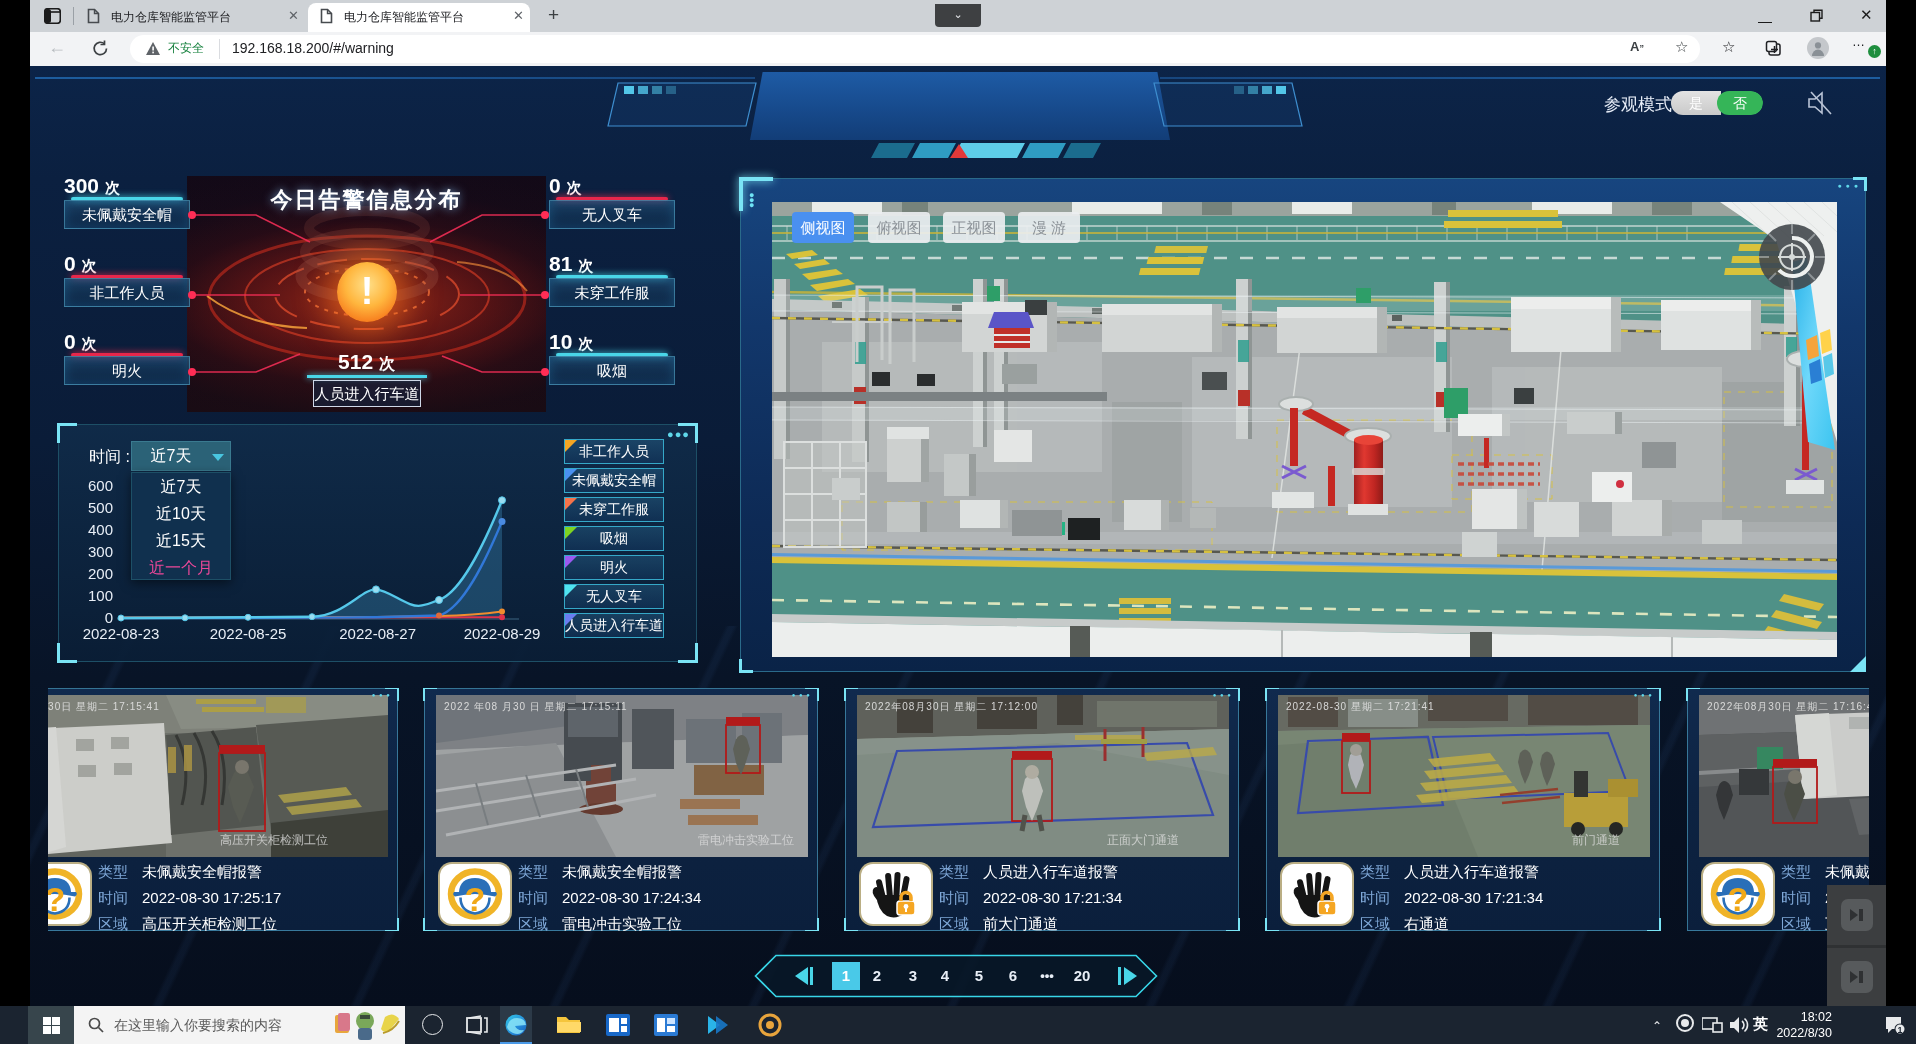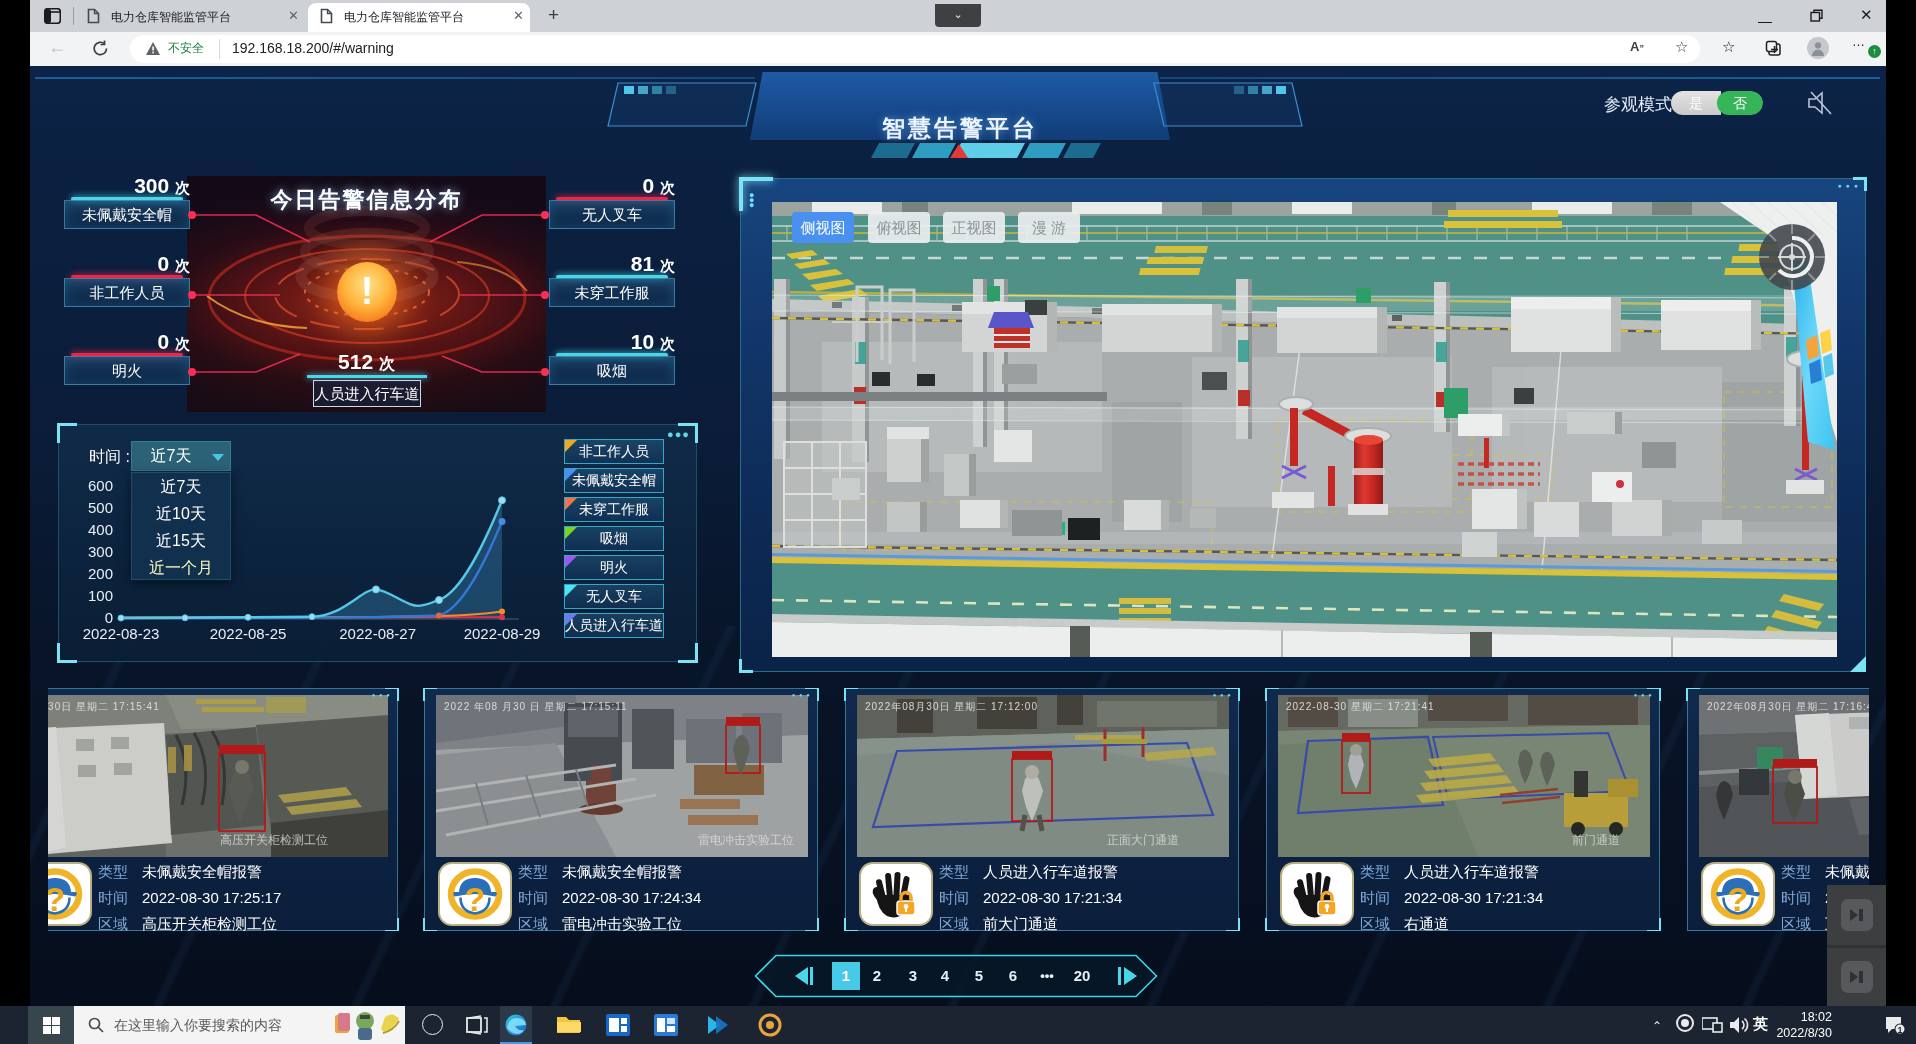--- a/index.html
+++ b/index.html
@@ -1,19 +1,19 @@
 <!DOCTYPE html>
 <html><head>
 <meta charset="utf-8">
 <style>
   * { margin:0; padding:0; box-sizing:border-box; }
   html,body { width:1916px; height:1044px; background:#000; overflow:hidden;
     font-family:"Liberation Sans", sans-serif; }
   .abs { position:absolute; }
-  .snum { position:absolute; width:126px; text-align:right; color:#fff; font-size:21px; font-weight:bold; }
+  .snum { position:absolute; width:126px; text-align:left; color:#fff; font-size:21px; font-weight:bold; }
   .snum span { font-size:15px; }
   .sbox { position:absolute; width:126px; height:29px; background:linear-gradient(180deg,rgba(34,80,118,.6),rgba(13,40,72,.78));
       border:1px solid rgba(90,180,215,.55); box-shadow:inset 0 0 12px rgba(40,130,180,.35);
       color:#fff; font-size:15px; text-align:center; line-height:27px; }
   .sbar { position:absolute; width:112px; height:4px; border-radius:2px; margin-left:7px; }
   .bcyan { background:#49d6e8; box-shadow:0 0 7px #49d6e8; }
   .bred  { background:#e8274b; box-shadow:0 0 7px #e8274b; }
   .ck { position:absolute; width:20px; height:20px; }
   .ck.tl { left:-2px; top:-2px; border-left:3px solid #7ae4f5; border-top:3px solid #7ae4f5; }
   .ck.tr { right:-2px; top:-2px; border-right:3px solid #7ae4f5; border-top:3px solid #7ae4f5; }
@@ -109,21 +109,20 @@
 <div class="abs" id="page" style="left:30px;top:66px;width:1856px;height:940px;overflow:hidden;
   background:linear-gradient(180deg,#0c2448 0%,#0b2040 12%,#0a1c38 40%,#081427 65%,#060e1d 100%);">
 
   <div class="abs" style="left:0;top:560px;width:1856px;height:380px;opacity:.5;background:
     repeating-linear-gradient(115deg, rgba(40,80,140,0.0) 0 90px, rgba(70,120,190,0.16) 94px 98px, rgba(40,80,140,0.0) 102px 180px);"></div>
 
   <div class="abs" style="left:5px;top:11px;width:720px;height:2px;background:linear-gradient(90deg,#1d5d9e,#17467e);"></div>
   <div class="abs" style="left:1130px;top:11px;width:720px;height:2px;background:linear-gradient(90deg,#17467e,#1d5d9e);"></div>
 
   <div class="abs" style="left:720px;top:6px;width:420px;height:68px;background:linear-gradient(180deg,#1e5ba5 0%,#174a8c 55%,#123d77 100%);clip-path:polygon(3% 0,97% 0,100% 100%,0 100%);"></div>
-  <div class="abs" style="left:700px;top:47px;width:460px;text-align:center;color:#eef4ff;font-size:23px;font-weight:bold;letter-spacing:3px;text-shadow:0 0 8px rgba(120,190,255,.6)">智慧告警平台</div>
 
   <svg class="abs" style="left:576px;top:13px" width="152" height="50" viewBox="0 0 152 50">
     <path d="M12 4 H150 L140 47 H2 Z" fill="rgba(22,70,130,0.25)" stroke="#3e8ecf" stroke-width="1.2"></path>
     <g fill="#52c6e8">
         <rect x="18" y="7" width="10" height="8"></rect>
         <rect x="32" y="7" width="10" height="8" opacity=".8"></rect>
         <rect x="46" y="7" width="10" height="8" opacity=".55"></rect>
         <rect x="60" y="7" width="10" height="8" opacity=".35"></rect>
       </g>
   </svg>
@@ -266,21 +265,21 @@
 
     <div class="abs" style="left:72px;top:16px;width:100px;height:30px;background:#2b6277;border:1px solid #3a7a90;">
       <div class="abs" style="left:0;top:0;width:78px;text-align:center;color:#fff;font-size:16px;line-height:28px">近7天</div>
       <div class="abs" style="left:80px;top:12px;width:0;height:0;border-left:6px solid transparent;border-right:6px solid transparent;border-top:7px solid #49c6e0;"></div>
     </div>
 
     <div class="abs" style="left:72px;top:47px;width:100px;height:108px;background:#10304e;border:1px solid #1d4f66;box-shadow:0 3px 10px rgba(0,0,0,.5);">
       <div style="color:#fff;font-size:16px;text-align:center;line-height:27px">近7天</div>
       <div style="color:#fff;font-size:16px;text-align:center;line-height:27px">近10天</div>
       <div style="color:#fff;font-size:16px;text-align:center;line-height:27px">近15天</div>
-      <div style="color:#fef9c3;font-size:16px;text-align:center;line-height:27px">近一个月</div>
+      <div style="color:#ec4899;font-size:16px;text-align:center;line-height:27px">近一个月</div>
     </div>
   </div>
 
   <div class="abs" style="left:1574px;top:27px;color:#e8eef8;font-size:17px;">参观模式</div>
   <div class="abs" style="left:1641px;top:25px;width:92px;height:24px;border-radius:12px;overflow:hidden;">
     <div class="abs" style="left:0;top:0;width:50px;height:24px;background:linear-gradient(180deg,#e3e3e3,#c9c9c9);color:#fff;font-size:14px;text-align:center;line-height:24px">是</div>
     <div class="abs" style="left:46px;top:0;width:46px;height:24px;background:#35b558;border-radius:12px;color:#fff;font-size:14px;text-align:center;line-height:24px">否</div>
   </div>
 
   <svg class="abs" style="left:1775px;top:22px" width="30" height="30" viewBox="0 0 30 30">

